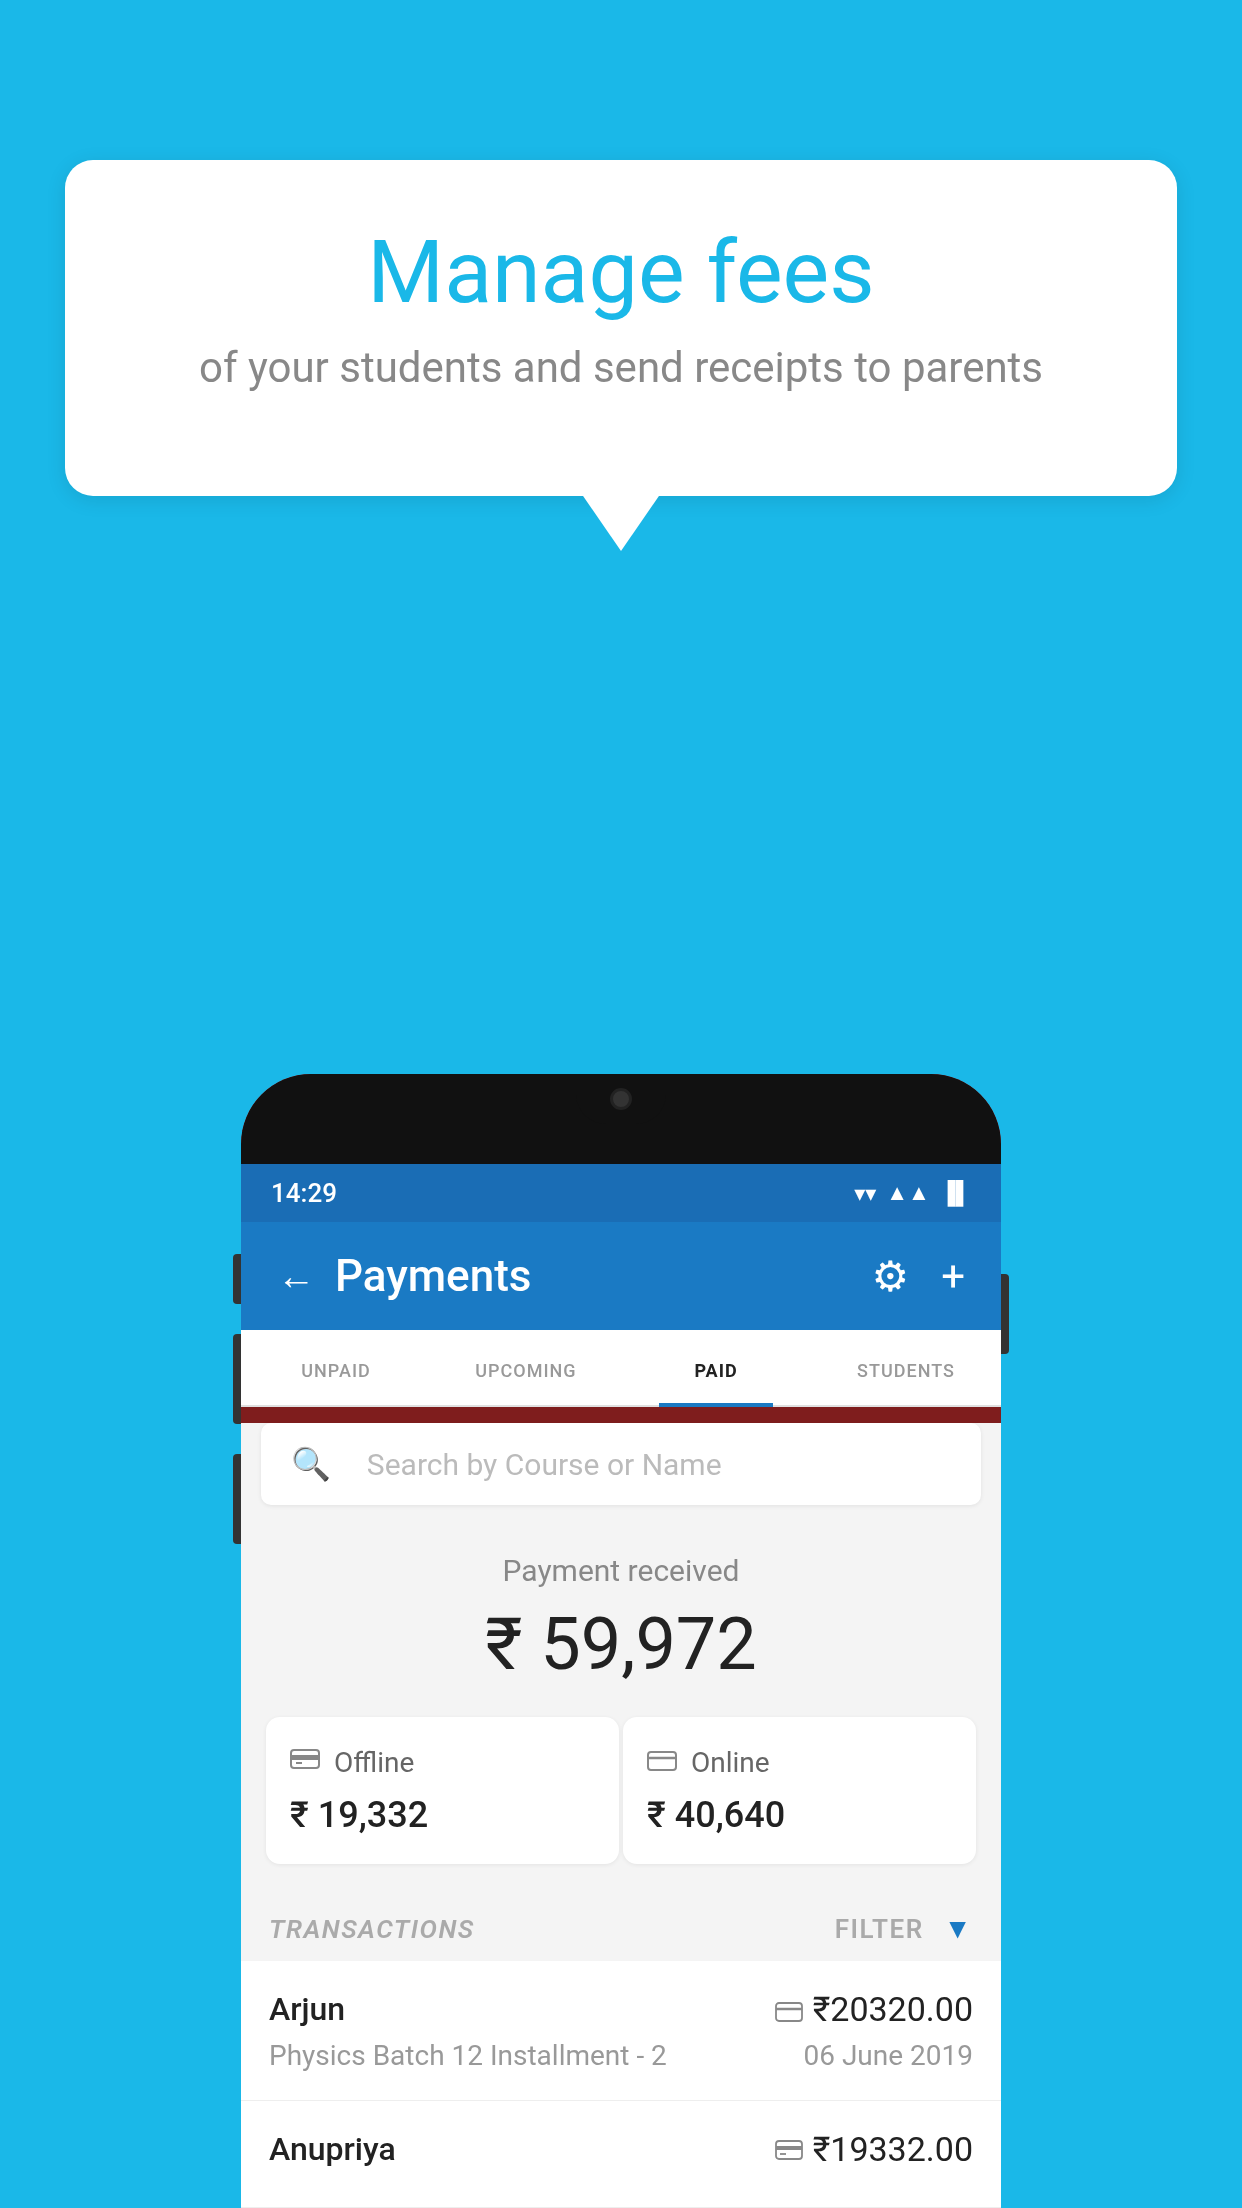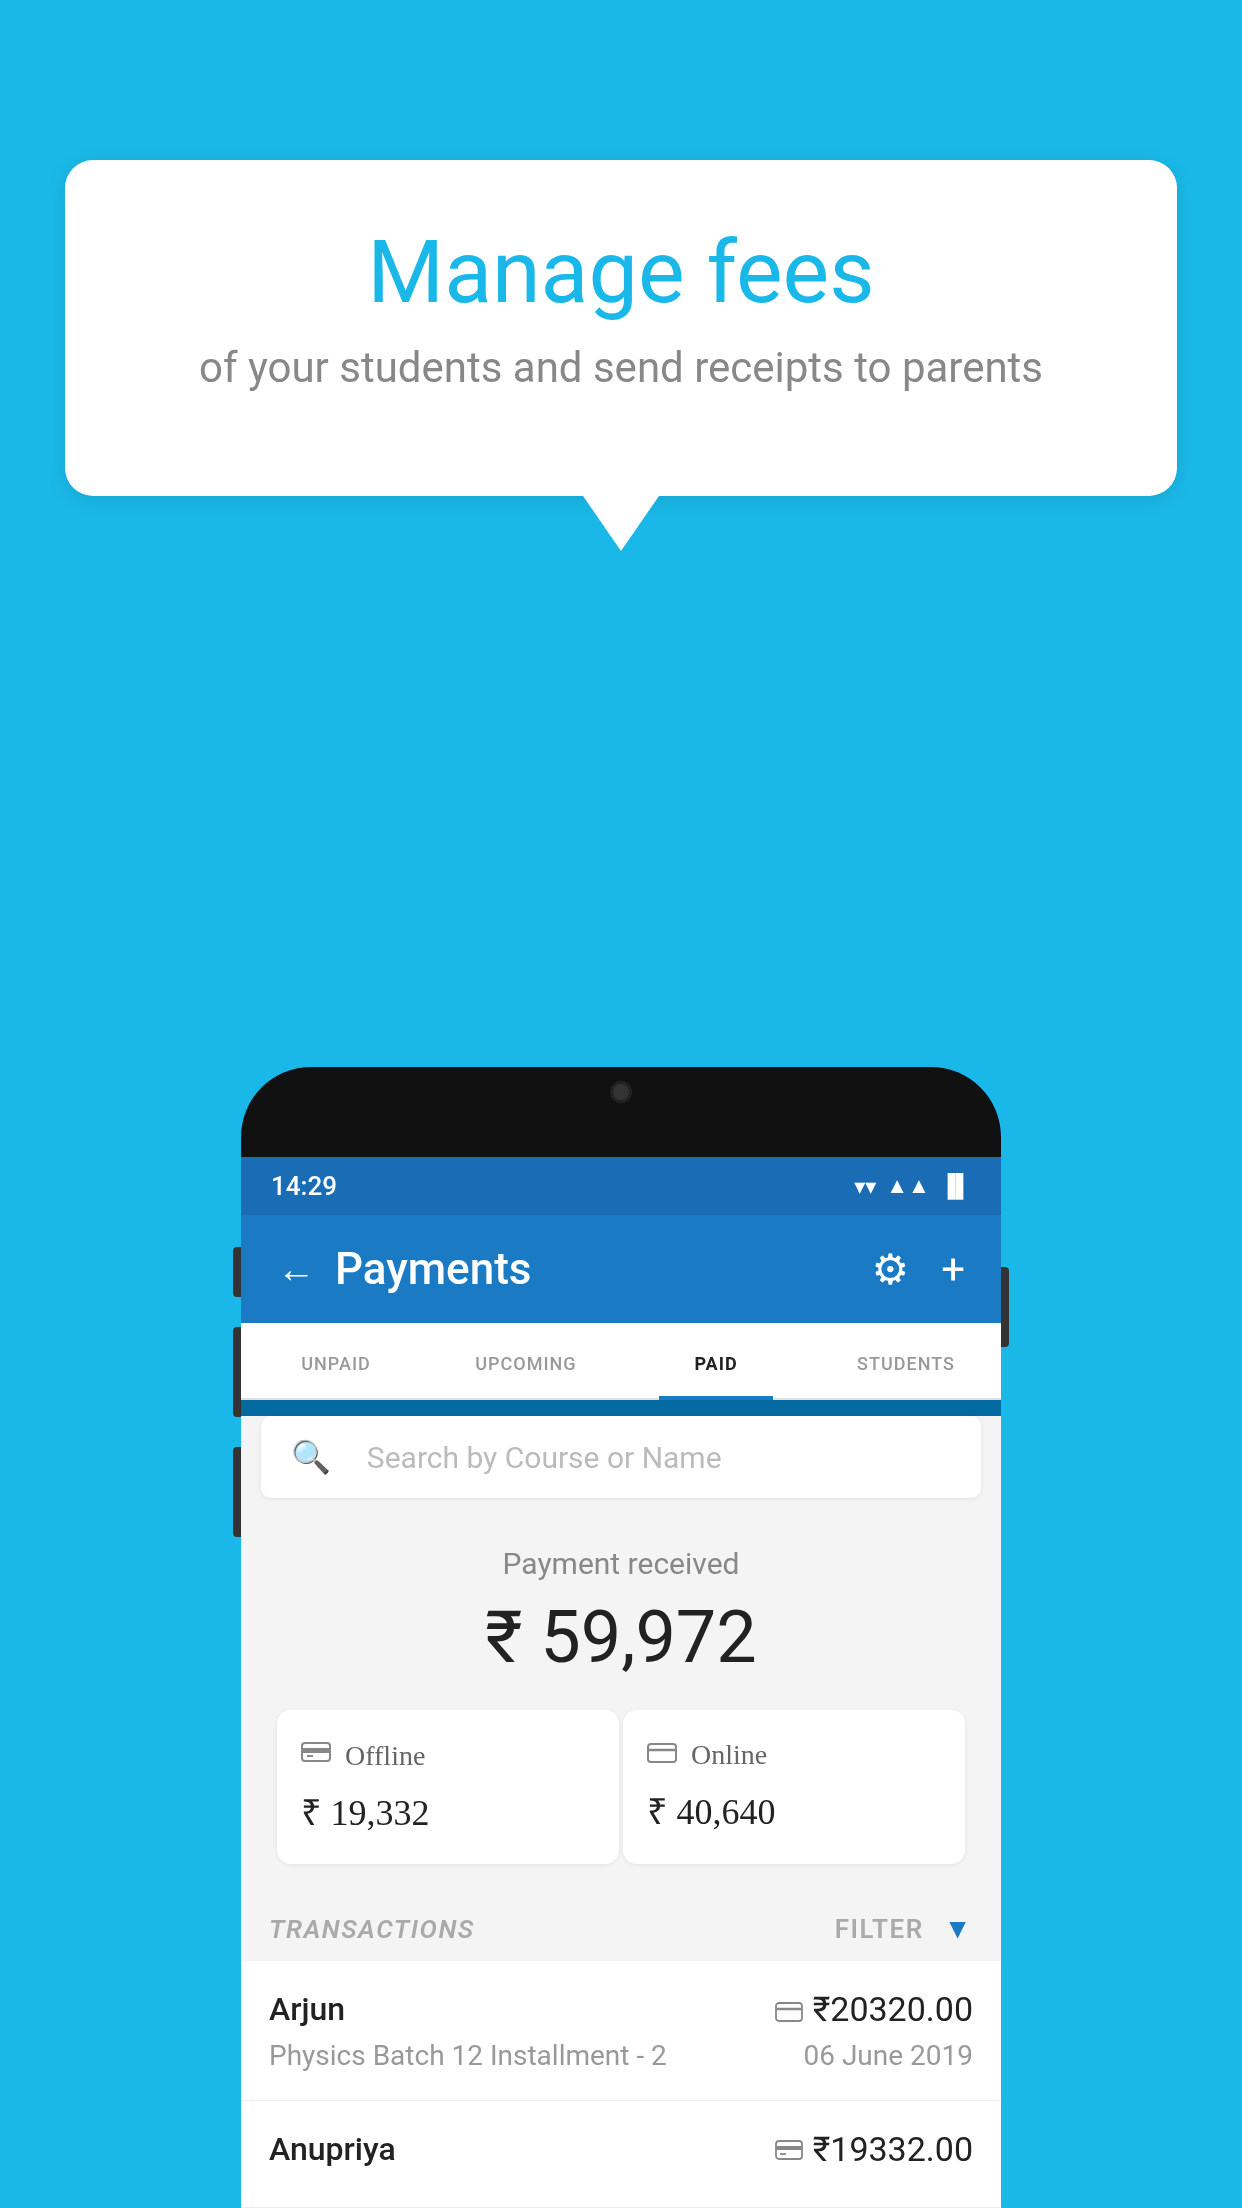--- a/index.html
+++ b/index.html
@@ -60,21 +60,21 @@
     
     .phone-container {
       position: absolute;
       bottom: 0;
       left: 50%;
       transform: translateX(-50%);
       width: 760px;
     }
 
     .phone-frame {
-      background: #0369a1;
+      background: #7f1d1d;
       border-radius: 70px 70px 0 0;
       padding: 0;
       position: relative;
       overflow: hidden;
       width: 100%;
     }
 
     
     .phone-top-bezel {
       background: #111;
@@ -250,22 +250,21 @@
     .payment-amount {
       color: #222;
       font-size: 72px;
       font-weight: 400;
     }
 
     
     .payment-cards {
       display: flex;
       gap: 4px;
-      padding: 0 36px 24px;
-      font-family: Liberation Serif, serif;
+      padding: 0 25px 24px;
     }
 
     .payment-card {
       flex: 1;
       background: white;
       border-radius: 14px;
       padding: 28px 24px;
       box-shadow: 0 1px 4px rgba(0,0,0,0.07);
     }
 

